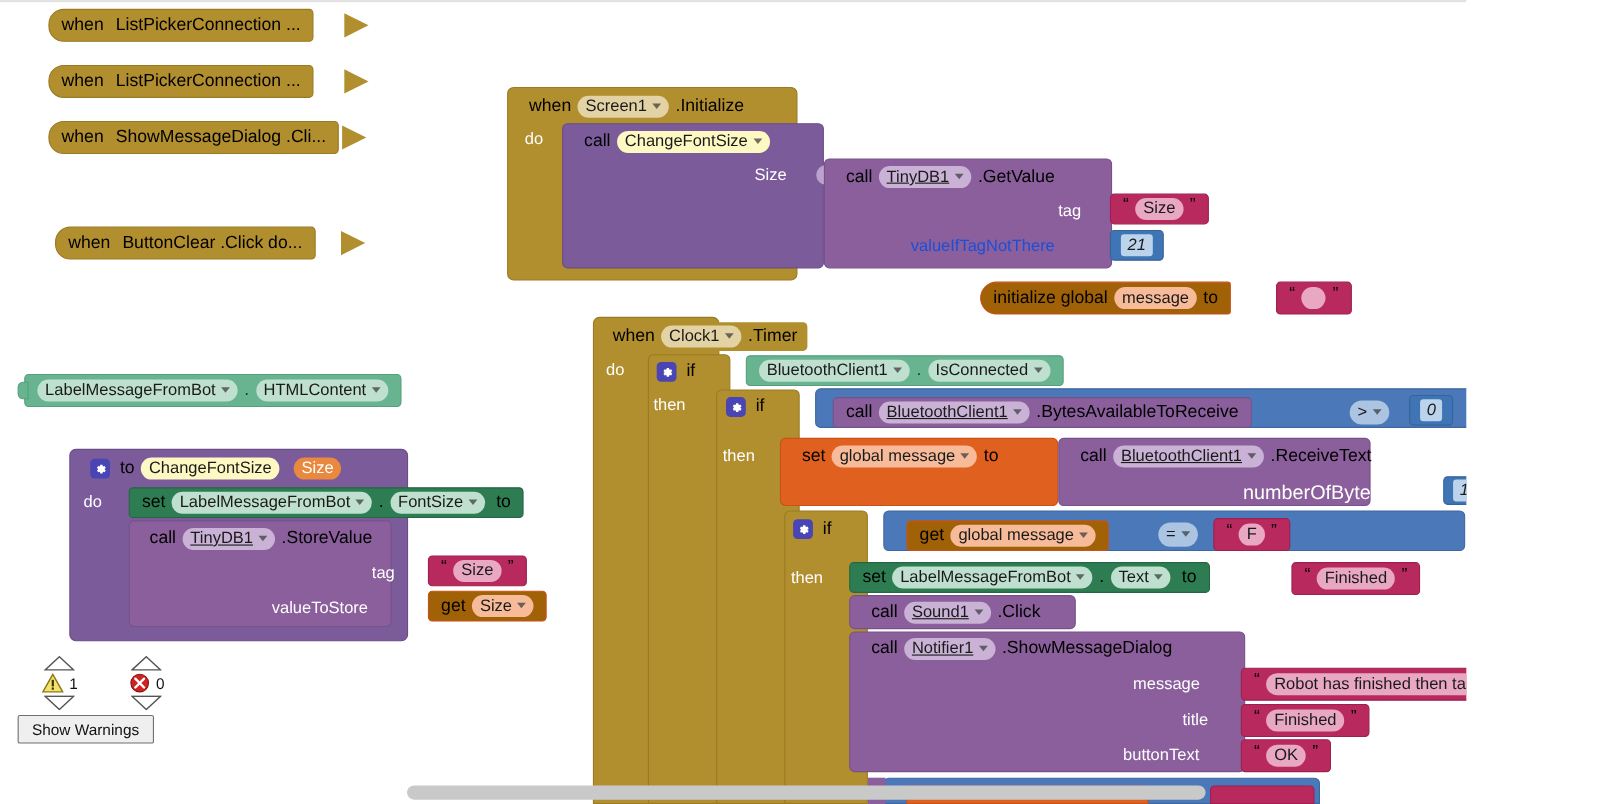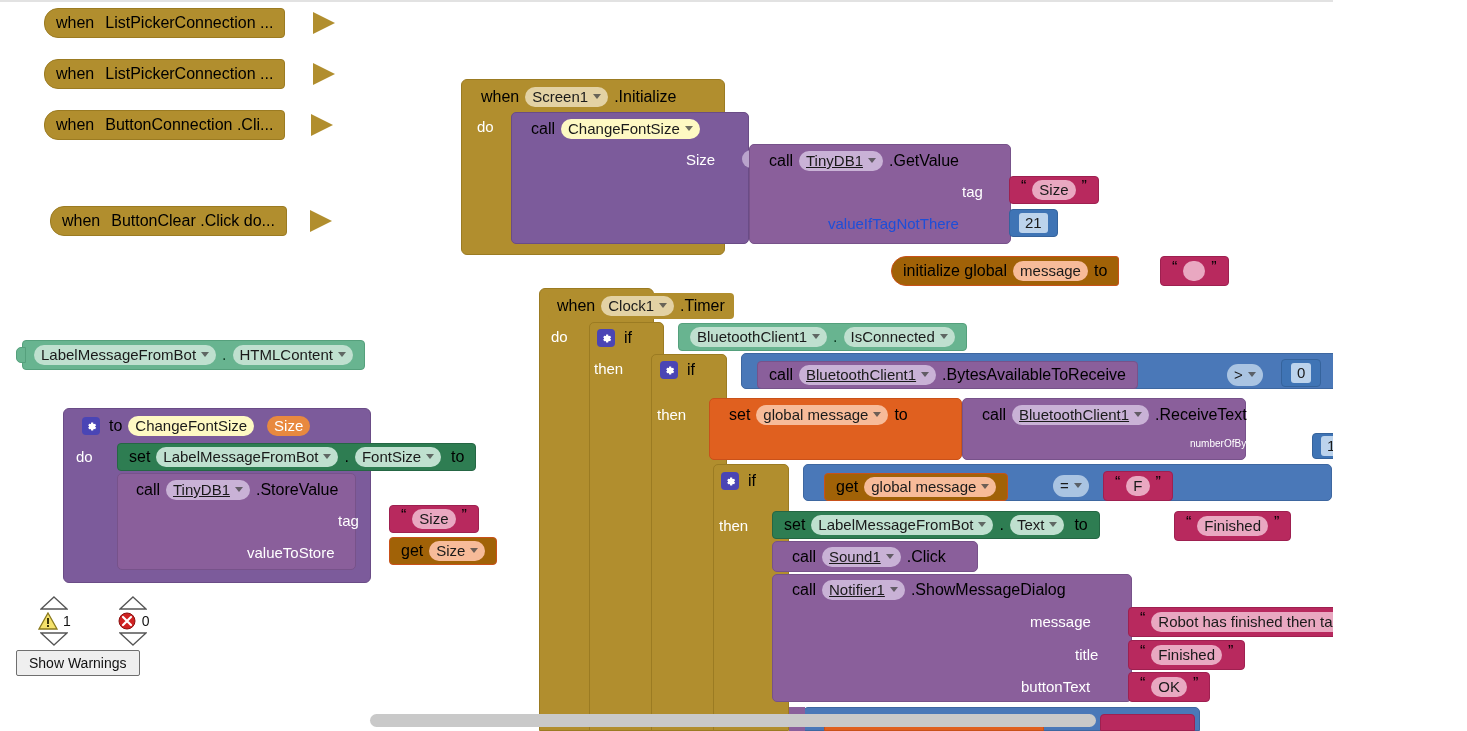--- a/index.html
+++ b/index.html
@@ -28,21 +28,21 @@
     padding: 0 8px;
     white-space: nowrap;
   }
   
   .c-event   { background:#b18e2e; border:1px solid #9b7b22; }
   .c-call    { background:#8a5f9b; border:1px solid #77528a; }
   .c-setter  { background:#2e7d52; border:1px solid #256644; }
   .c-getter  { background:#68b490; border:1px solid #55a07c; }
   .c-var     { background:#a16207; border:1px solid #c9511a; }
   .c-text    { background:#b8295e; border:1px solid #9e2050; }
-  .c-math    { background:#3f74b5; border:1px solid #35639c; }
+  .c-math    { background:#3f74b5; border:1px solid #35639c;font-style:italic; }
 
   .fld {
     background: rgba(255,255,255,0.62);
     color: #1a1a1a;
     border-radius: 11px;
     padding: 1px 7px 2px 7px;
     margin: 0 3px;
     display: inline-flex;
     align-items: center;
     font-size: 15px;
@@ -105,21 +105,21 @@
   <div style="position:absolute;left:313px;top:12px;width:0;height:0;border-top:11px solid transparent;border-bottom:11px solid transparent;border-left:22px solid #b18e2e;"></div>
 
   <div class="bar c-event" style="left:44px; top:59px; height:30px; border-radius:14px 4px 4px 14px;">
     <span class="lbl">when</span>
     <span class="lbl" style="padding-left:8px;">ListPickerConnection ...</span>
   </div>
   <div style="position:absolute;left:313px;top:63px;width:0;height:0;border-top:11px solid transparent;border-bottom:11px solid transparent;border-left:22px solid #b18e2e;"></div>
 
   <div class="bar c-event" style="left:44px; top:110px; height:30px; border-radius:14px 4px 4px 14px;">
     <span class="lbl">when</span>
-    <span class="lbl" style="padding-left:8px;">ButtonConnection .Cli...</span>
+    <span class="lbl" style="padding-left:8px;">ShowMessageDialog .Cli...</span>
   </div>
   <div style="position:absolute;left:311px;top:114px;width:0;height:0;border-top:11px solid transparent;border-bottom:11px solid transparent;border-left:22px solid #b18e2e;"></div>
 
   <div class="bar c-event" style="left:50px; top:206px; height:30px; border-radius:14px 4px 4px 14px;">
     <span class="lbl">when</span>
     <span class="lbl" style="padding-left:8px;">ButtonClear .Click do...</span>
   </div>
   <div style="position:absolute;left:310px;top:210px;width:0;height:0;border-top:11px solid transparent;border-bottom:11px solid transparent;border-left:22px solid #b18e2e;"></div>
 
   <div style="position:absolute;left:461px;top:79px;width:264px;height:176px;background:#b18e2e;border:1px solid #9b7b22;border-radius:6px;"></div>
@@ -324,21 +324,21 @@
   </div>
   <div style="position:absolute;left:962px;top:398px;width:284px;height:62px;background:#8a5f9b;border:1px solid #77528a;border-radius:5px;"></div>
   <div class="bar" style="left:971px; top:403px; height:24px;">
     <span class="lbl">call</span>
     <span class="fld call">
       <span>BluetoothClient1</span>
         <i class="caret"></i>
     </span>
     <span class="lbl">.ReceiveText</span>
   </div>
-  <div style="position:absolute;left:1190px;top:438px;color:#fff;font-size:10px;">numberOfBytes</div>
+  <div style="position:absolute;left:1130px;top:438px;color:#fff;font-size:18px;">numberOfBytes</div>
   <div class="bar c-math" style="left:1312px; top:433px; height:26px; padding:0 5px;">
     <span class="fld num">1</span>
   </div>
 
   <div style="position:absolute;left:713px;top:464px;width:76px;height:267px;background:#b18e2e;border:1px solid #9b7b22;border-radius:5px 5px 0 0;"></div>
   <div class="bar" style="left:721px; top:469px; height:24px; padding:0;">
     <span class="gear">
       <svg width="13" height="13" viewBox="0 0 20 20">
           <path fill="#fff" d="M10 6.4a3.6 3.6 0 100 7.2 3.6 3.6 0 000-7.2zm0 5.4a1.8 1.8 0 110-3.6 1.8 1.8 0 010 3.6z"></path>
           <path fill="#fff" d="M17.2 11.6l-1.5-.9a5.9 5.9 0 000-1.4l1.5-.9-1.6-2.8-1.6.7a6.1 6.1 0 00-1.2-.7l-.2-1.7H9.4l-.2 1.7c-.4.2-.8.4-1.2.7l-1.6-.7-1.6 2.8 1.5.9a5.9 5.9 0 000 1.4l-1.5.9 1.6 2.8 1.6-.7c.4.3.8.5 1.2.7l.2 1.7h3.2l.2-1.7c.4-.2.8-.4 1.2-.7l1.6.7 1.6-2.8z"></path>

